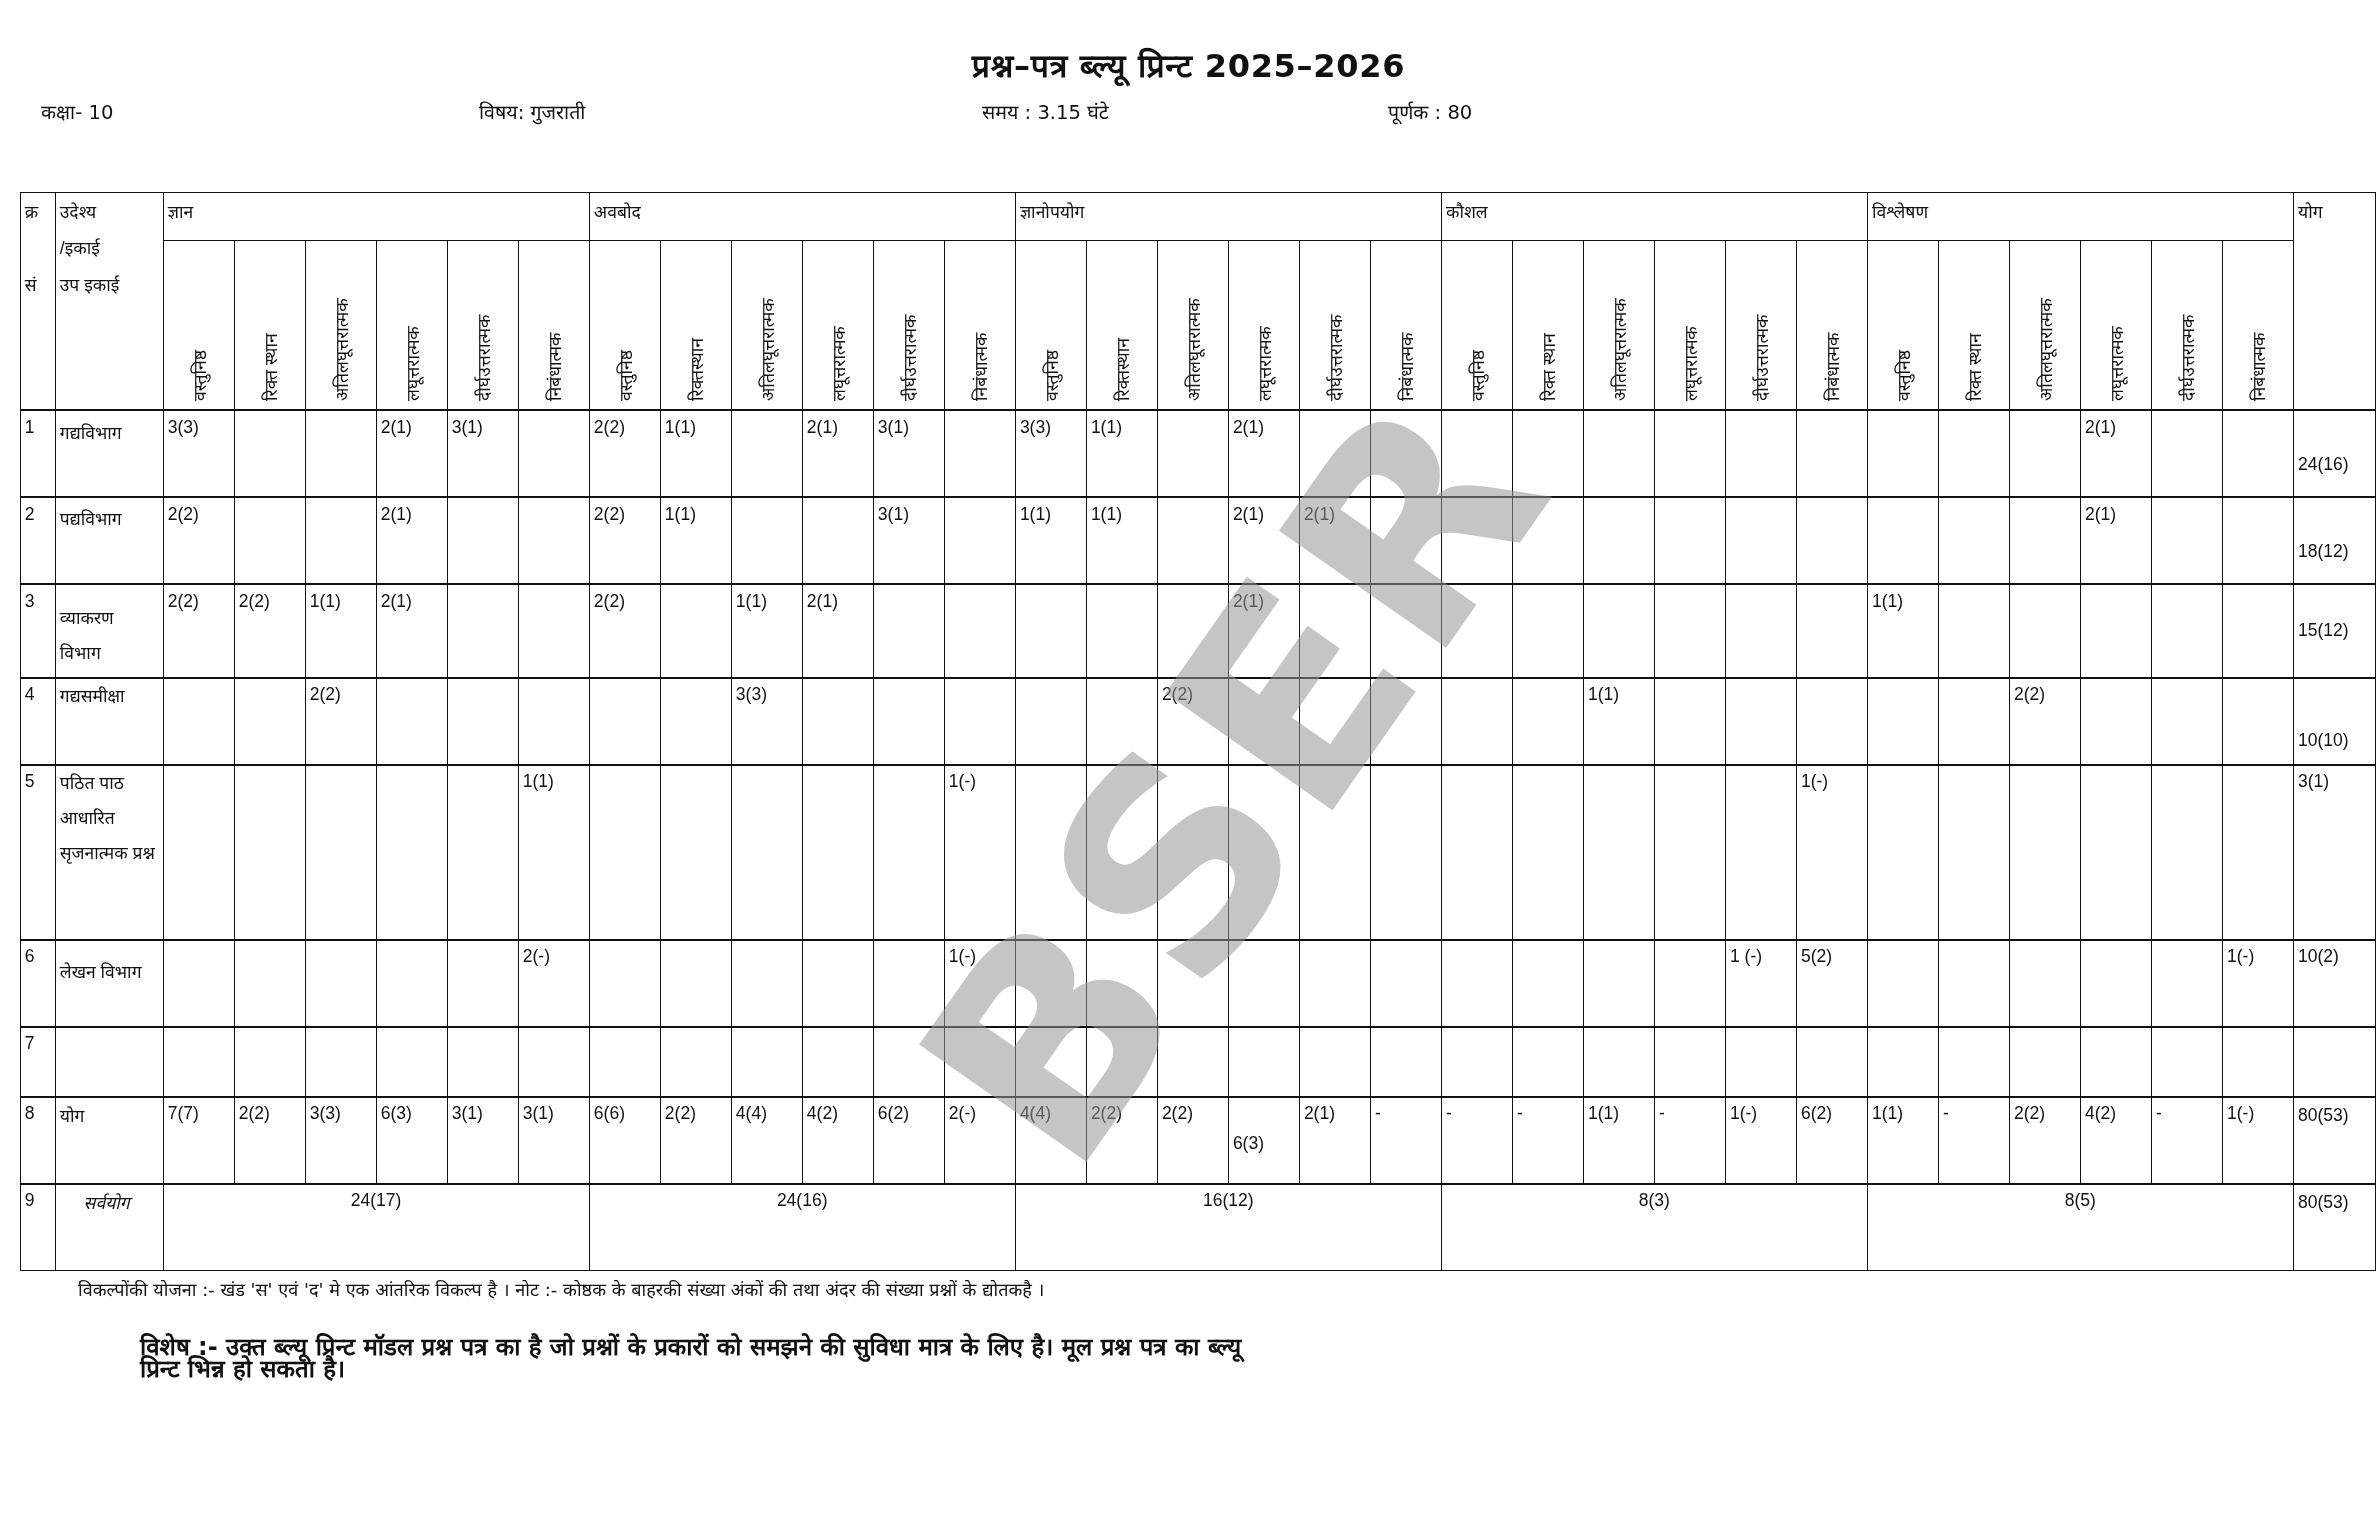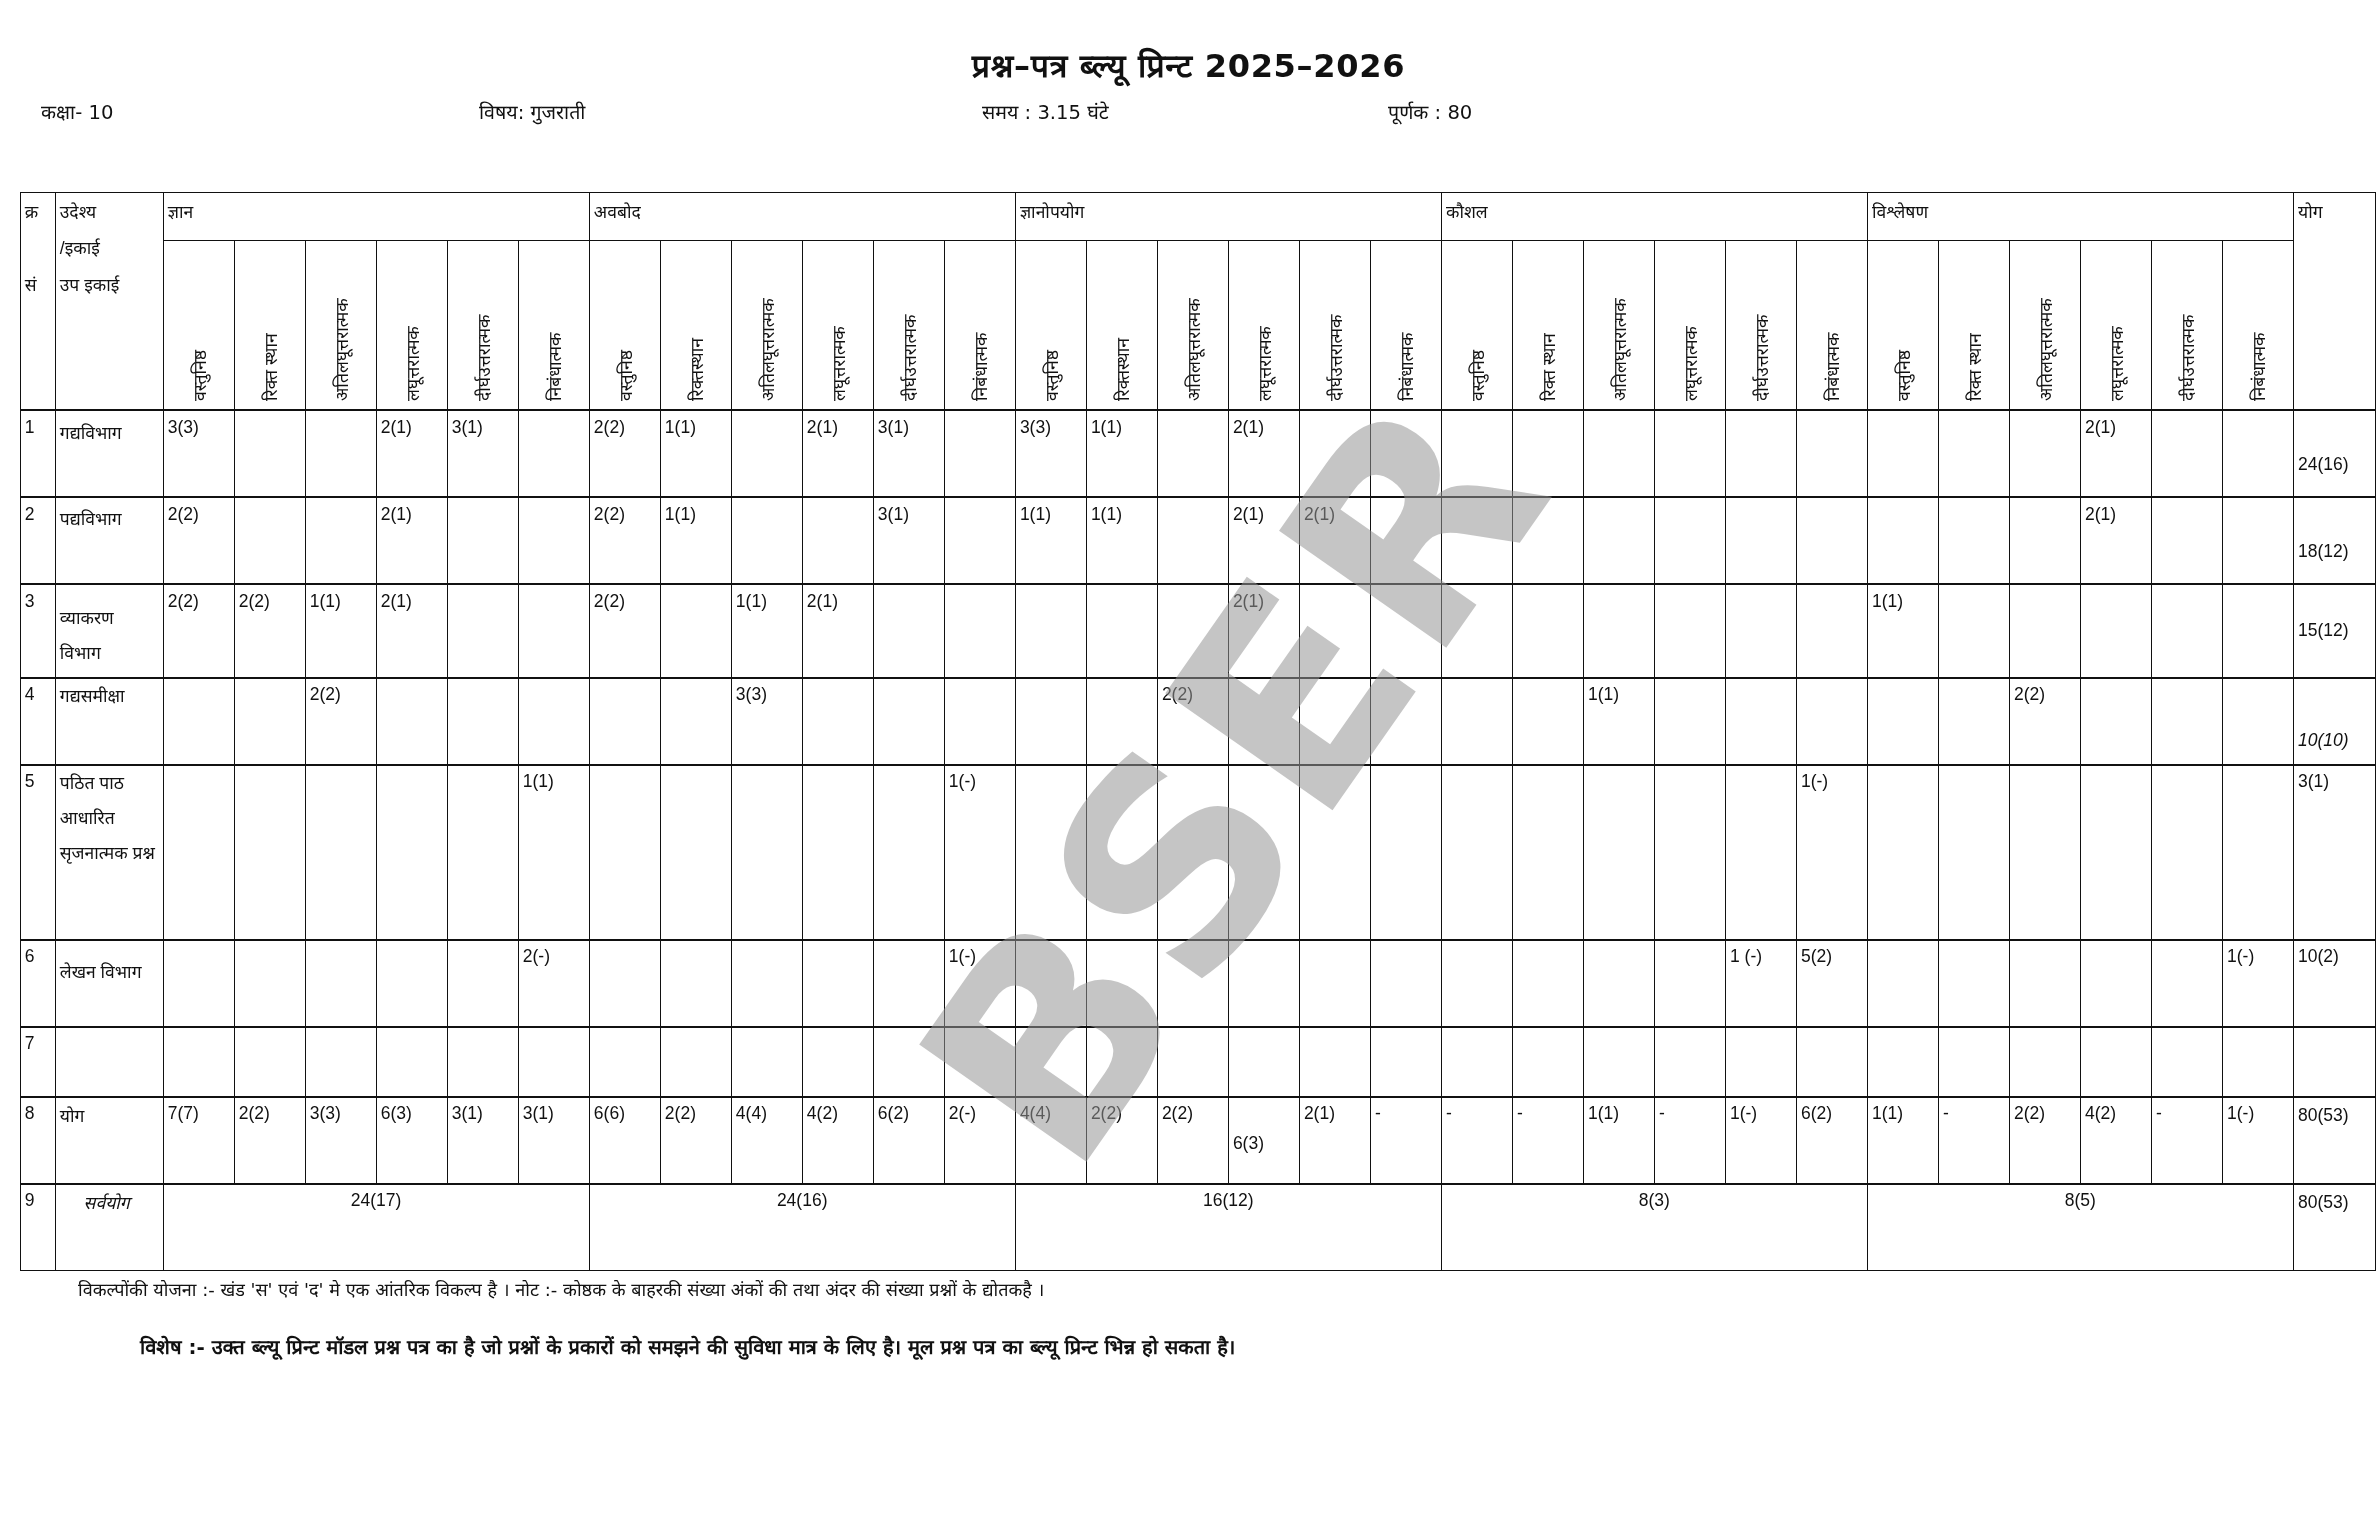--- a/index.html
+++ b/index.html
@@ -7,21 +7,21 @@
   .title { position:absolute; left:0; width:2377px; top:43px; text-align:center; font-size:32px; font-weight:bold; letter-spacing:0.7px; }
   .meta { position:absolute; top:98px; font-size:19.6px; }
   table.bp { position:absolute; left:19.6px; top:192px; width:2344px; border-collapse:collapse; table-layout:fixed; }
   table.bp td { border:1.4px solid #111; vertical-align:top; font-size:17.5px; padding:5.6px 4.2px; overflow:hidden; font-family:"Liberation Sans", sans-serif; }
   table.bp tr.body-row > td { border-top:2.8px solid #111; }
   .vcell { height:168px; position:relative; padding:0 !important; }
   .vtext { position:absolute; left:50%; bottom:8.4px; transform-origin:left bottom; transform:rotate(-90deg) translateY(50%); white-space:nowrap; font-size:17.5px; }
   .grp { height:36px; font-size:19.6px; }
   .center { text-align:center; }
   .note1 { position:absolute; left:78px; top:1277px; font-size:18px; }
-  .note2 { position:absolute; left:140px; top:1336px; width:1133px; font-size:20px; font-weight:bold; line-height:22.4px; }
+  .note2 { position:absolute; left:140px; top:1336px; width:1133px; font-size:24px; font-weight:bold; line-height:22.4px; }
   .watermark { position:absolute; left:755px; top:392px; width:909px; height:699px; pointer-events:none; }
   .watermark span { position:absolute; left:56px; top:224px; font-family:"DejaVu Sans", sans-serif; font-size:280px; font-weight:bold; color:rgba(150,150,150,0.55); transform:rotate(-55deg); transform-origin:center; letter-spacing:7px; }
 </style>
 </head>
 <body>
 
 <div class="title">प्रश्न–पत्र ब्ल्यू प्रिन्ट 2025–2026</div>
 <div class="meta" style="left:41px">कक्षा- 10</div>
 <div class="meta" style="left:479px">विषय: गुजराती</div>
 <div class="meta" style="left:982px">समय : 3.15 घंटे</div>
@@ -306,21 +306,21 @@
         <td>1(1)</td>
         <td></td>
         <td></td>
         <td></td>
         <td></td>
         <td></td>
         <td>2(2)</td>
         <td></td>
         <td></td>
         <td></td>
-        <td style="vertical-align: middle; padding-top: 44px; font-style: italic;">10(10)</td>
+        <td style="vertical-align: middle; padding-top: 44px;">10(10)</td>
       </tr>
       <tr class="body-row" style="height: 175px;">
         <td>5</td>
         <td style="line-height: 35px; padding-top: 0px;">पठित पाठ आधारित सृजनात्मक प्रश्न</td>
         <td></td>
         <td></td>
         <td></td>
         <td></td>
         <td></td>
         <td>1(1)</td>

